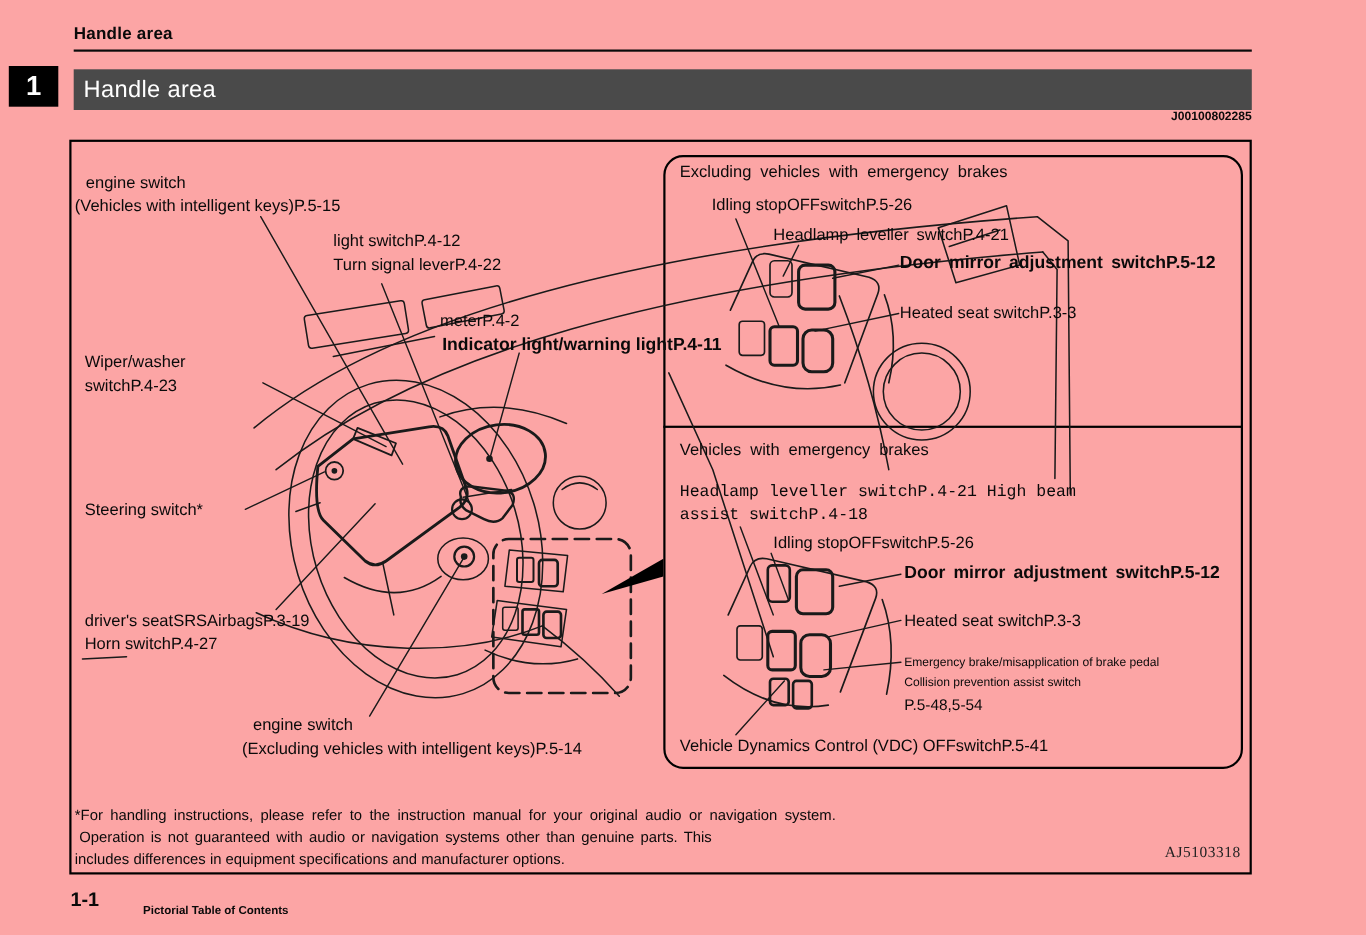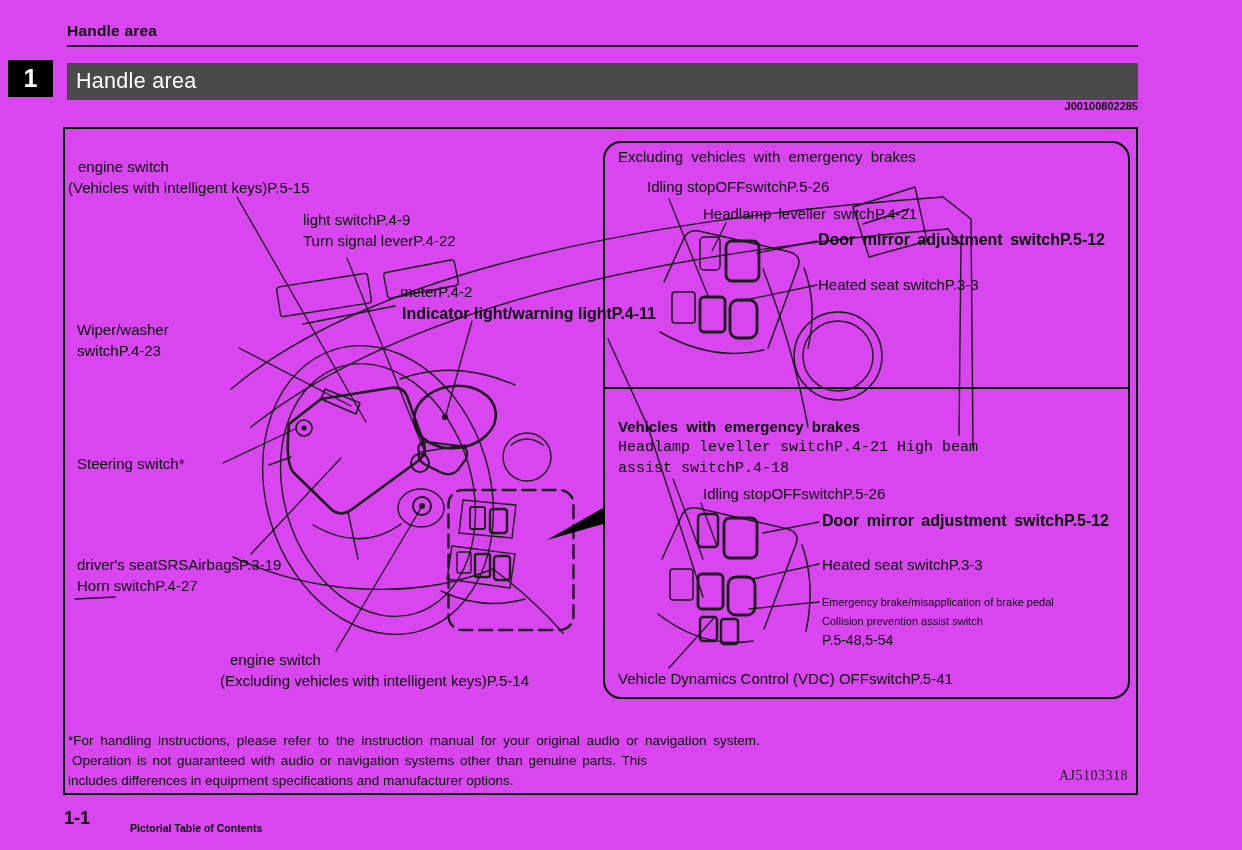--- a/index.html
+++ b/index.html
@@ -1,16 +1,16 @@
 <!DOCTYPE html>
 <html><head>
 <meta charset="utf-8">
 <style>
   html,body{margin:0;padding:0;background:#e9e9e9;}
-  #page{position:relative;width:1242px;height:850px;background:#d946ef;overflow:hidden;
+  #page{position:relative;width:1242px;height:850px;background:#fca5a5;overflow:hidden;
         font-family:"Liberation Sans",sans-serif;color:#0a0a0a;}
   .abs{position:absolute;}
   
   #running-head{left:67px;top:22px;font-size:15.5px;font-weight:600;letter-spacing:.2px;}
   #head-rule{left:67px;top:45px;width:1071px;height:2px;background:#0a0a0a;}
   #chapter-tab{left:8px;top:60px;width:45px;height:37px;background:#000;color:#fff;
                font-size:25px;font-weight:bold;text-align:center;line-height:37px;}
   #section-banner{left:67px;top:63px;width:1071px;height:37px;background:#4a4a4a;color:#fff;
                   font-size:21.5px;line-height:37px;padding-left:9px;box-sizing:border-box;letter-spacing:.3px;}
   #doc-code{top:100px;right:104px;font-size:11px;font-weight:bold;}
@@ -45,21 +45,21 @@
 
   <div class="abs" id="figure-box"></div>
   <div class="abs" id="panel-box"></div>
   <div class="abs" id="panel-divider"></div>
 
   <div class="lbl" style="left:68px;top:156px;">
     <div class="indent">engine switch</div>
     <div>(Vehicles with intelligent keys)P.5-15</div>
   </div>
   <div class="lbl" style="left:303px;top:209px;">
-    <div>light switchP.4-9</div>
+    <div>light switchP.4-12</div>
     <div>Turn signal leverP.4-22</div>
   </div>
   <div class="lbl" style="left:400px;top:281px;">meterP.4-2</div>
   <div class="lbl-sm" style="left:402px;top:306px;">Indicator light/warning lightP.4-11</div>
   <div class="lbl" style="left:77px;top:319px;">
     <div>Wiper/washer</div>
     <div>switchP.4-23</div>
   </div>
   <div class="lbl" style="left:77px;top:453px;">Steering switch*</div>
   <div class="lbl" style="left:77px;top:554px;">
@@ -70,21 +70,21 @@
     <div class="indent">engine switch</div>
     <div>(Excluding vehicles with intelligent keys)P.5-14</div>
   </div>
 
   <div class="lbl ws4" style="left:618px;top:146px;">Excluding vehicles with emergency brakes</div>
   <div class="lbl" style="left:647px;top:176px;">Idling stopOFFswitchP.5-26</div>
   <div class="lbl ws3" style="left:703px;top:203px;">Headlamp leveller switchP.4-21</div>
   <div class="lbl-sm ws3" style="left:818px;top:232px;">Door mirror adjustment switchP.5-12</div>
   <div class="lbl" style="left:818px;top:274px;">Heated seat switchP.3-3</div>
 
-  <div class="lbl ws4" style="left:618px;top:416px;font-weight:bold;">Vehicles with emergency brakes</div>
+  <div class="lbl ws4" style="left:618px;top:399px;">Vehicles with emergency brakes</div>
   <div class="lbl" style="left:618px;top:437px;font-family:Liberation Mono, monospace;">
     <div>Headlamp leveller switchP.4-21 High beam</div>
     <div>assist switchP.4-18</div>
   </div>
   <div class="lbl" style="left:703px;top:483px;">Idling stopOFFswitchP.5-26</div>
   <div class="lbl-sm ws3" style="left:822px;top:513px;">Door mirror adjustment switchP.5-12</div>
   <div class="lbl" style="left:822px;top:554px;">Heated seat switchP.3-3</div>
   <div class="lbl-xs" style="left:822px;top:593px;">
     <div>Emergency brake/misapplication of brake pedal</div>
     <div>Collision prevention assist switch</div>

